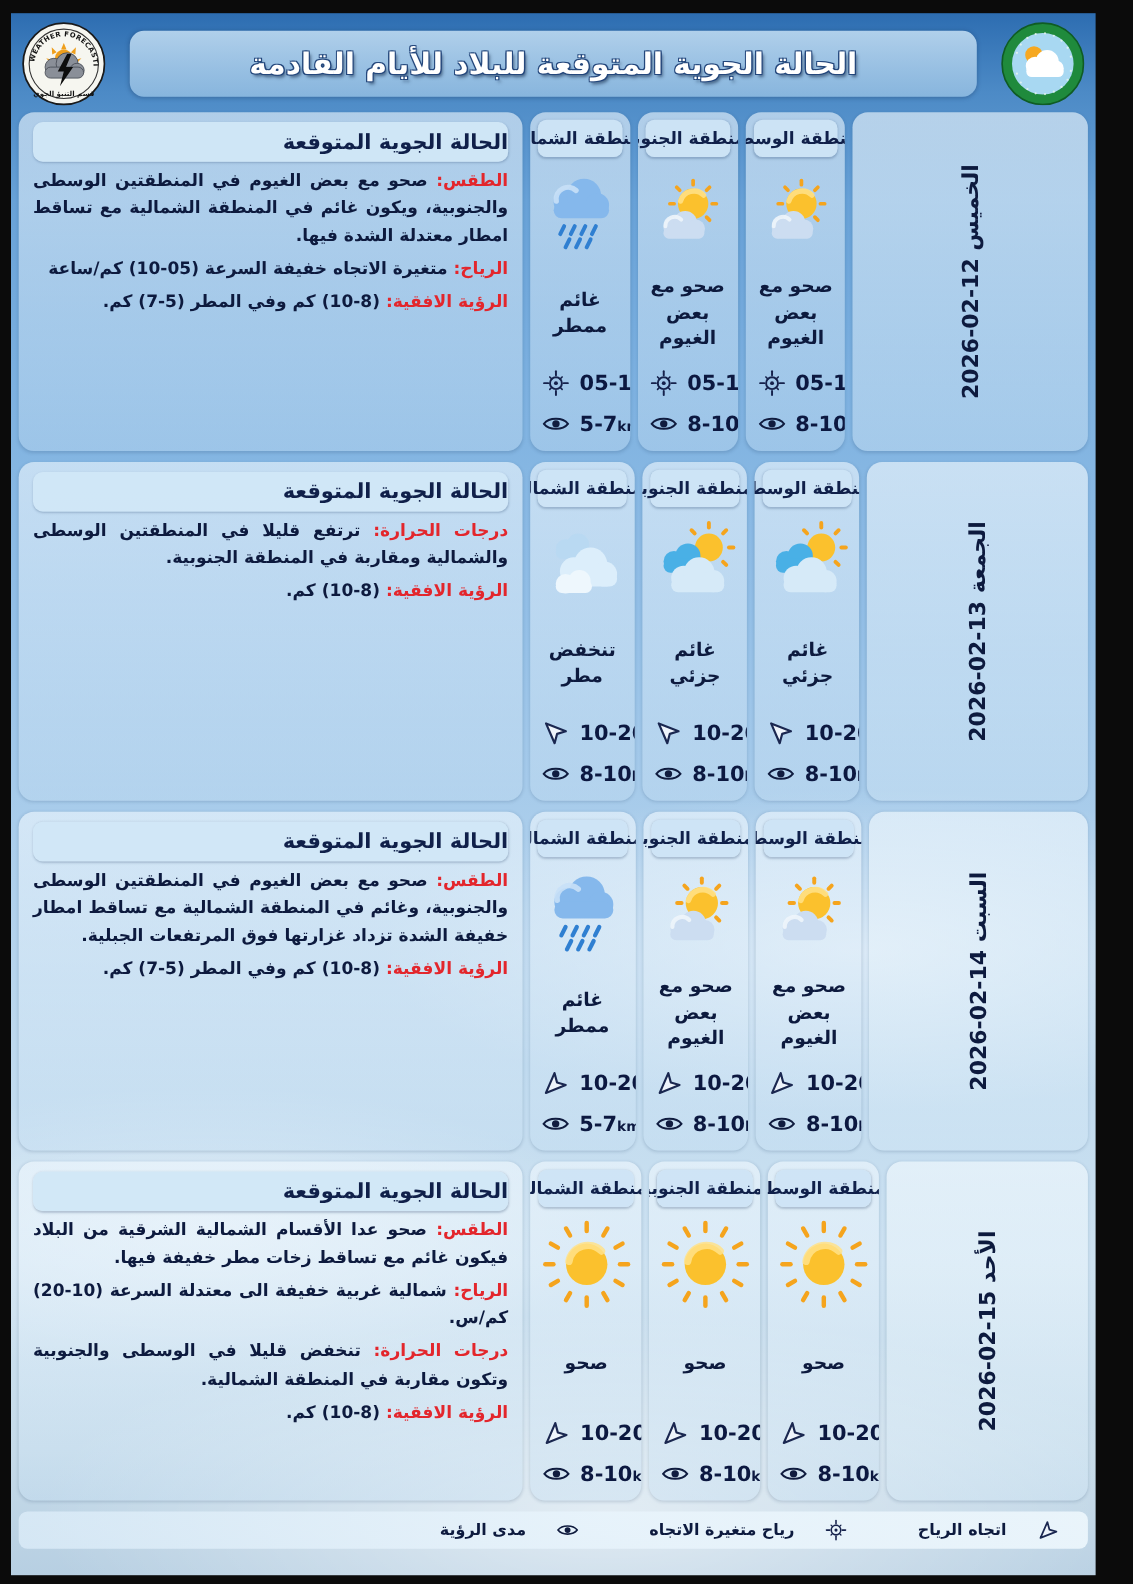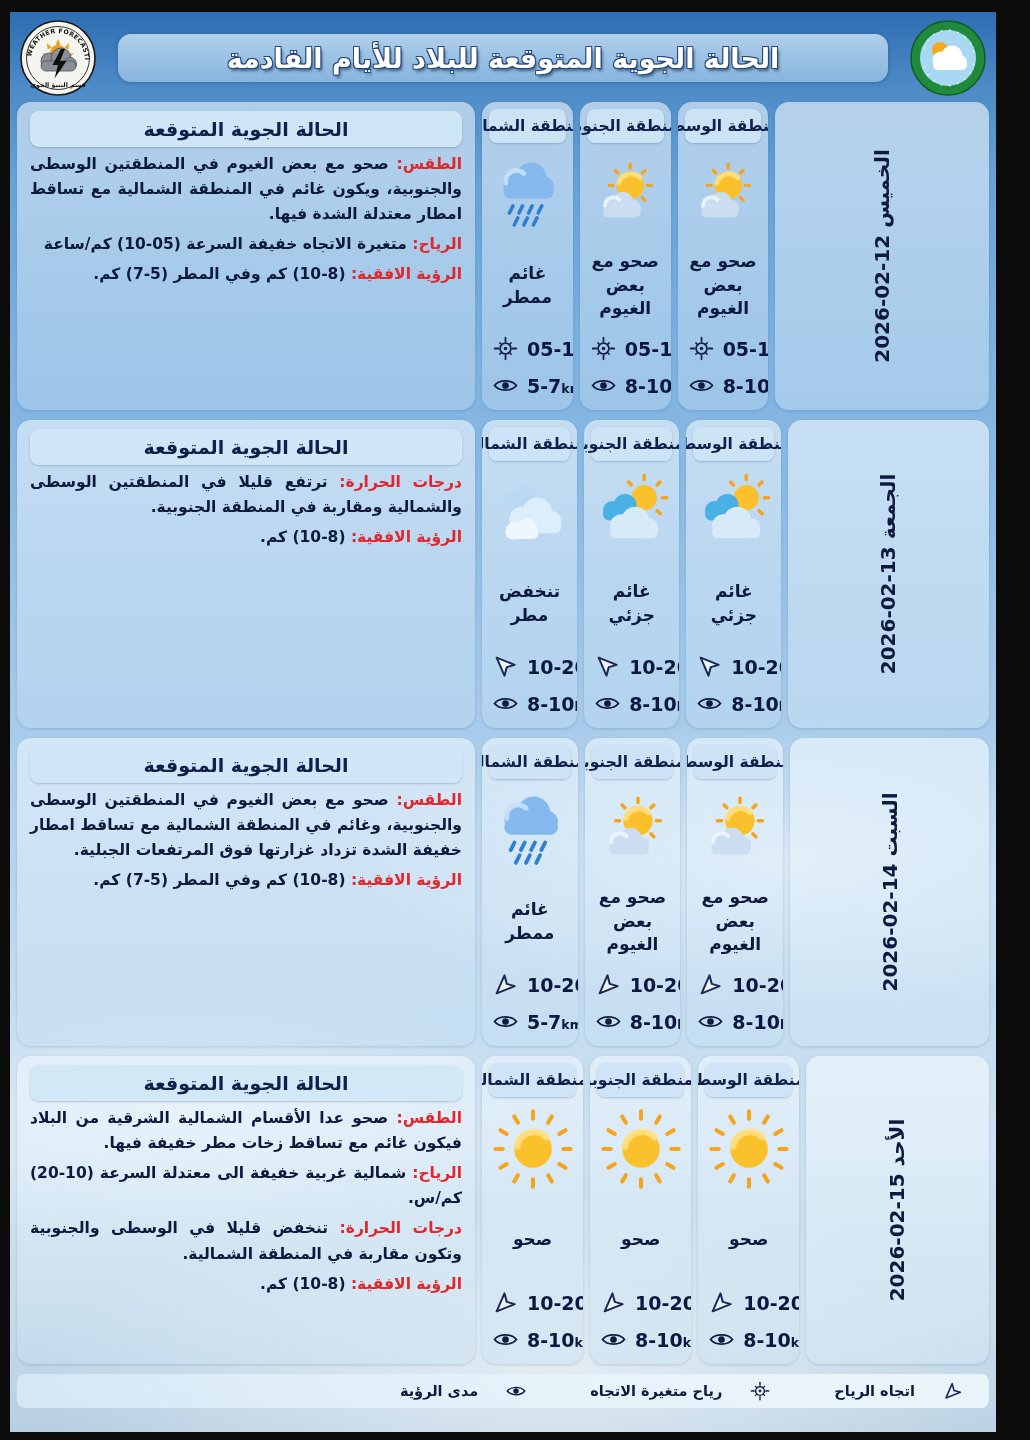--- a/index.html
+++ b/index.html
@@ -9,34 +9,34 @@
     background:
       radial-gradient(ellipse 620px 210px at 78% 60%, rgba(255,255,255,0.50), transparent 70%),
       radial-gradient(ellipse 520px 190px at 18% 78%, rgba(255,255,255,0.45), transparent 70%),
       radial-gradient(ellipse 740px 260px at 55% 96%, rgba(255,255,255,0.55), transparent 70%),
       linear-gradient(180deg,#2d6db1 0%,#4c8ac6 5%,#68a2d7 12%,#7db1e0 24%,#93bfe6 38%,
                       #aacdeb 52%,#bed9ee 66%,#cde2f1 80%,#c6dbe9 92%,#b7cfe2 100%);
   }
   
   .header{height:86px;display:flex;align-items:center;padding:6px 10px 0 10px;box-sizing:border-box;}
   .logo{flex:0 0 76px;height:76px;}
-  .title-pill{flex:1;margin:1px 22px;height:48px;border-radius:13px;
+  .title-pill{flex:1;margin:1px 22px;height:60px;border-radius:13px;
     background:linear-gradient(180deg,rgba(198,224,244,0.85),rgba(160,199,231,0.70));
     box-shadow:0 1px 4px rgba(20,50,90,0.35);
     display:flex;align-items:center;justify-content:center;}
   .title-pill h1{margin:0;font-size:27px;font-weight:bold;color:#fff;letter-spacing:0;
     text-shadow:-1px -1px 0 #24477c,1px -1px 0 #24477c,-1px 1px 0 #24477c,1px 1px 0 #24477c,2px 3px 3px rgba(10,30,60,0.55);}
   
   .rows{padding:4px 7px 0 7px;}
   .row{height:308px;margin-bottom:10px;display:flex;gap:7px;direction:ltr;}
   .panel{background:linear-gradient(180deg,rgba(240,248,254,0.60),rgba(198,223,243,0.38));
     border-radius:14px;box-shadow:0 1px 3px rgba(30,60,100,0.18);}
   .desc{flex:0 0 458px;direction:rtl;padding:9px 13px 6px 13px;box-sizing:border-box;overflow:hidden;}
   .desc-header{height:36px;border-radius:9px;background:rgba(209,231,247,0.95);
-    display:flex;align-items:center;justify-content:center;margin-bottom:2px;
+    display:flex;align-items:center;justify-content:flex-start;margin-bottom:2px;
     box-shadow:0 1px 2px rgba(30,60,100,0.25);}
   .desc-header span{font-size:19px;font-weight:bold;color:#10204a;}
   .desc p{margin:5px 0;font-size:15.5px;font-weight:bold;color:#0d1a3e;line-height:1.62;text-align:justify;}
   .desc p .lbl{color:#e3262c;}
   
   .card{flex:1 1 0;direction:rtl;display:flex;flex-direction:column;
     padding:7px 7px 12px 7px;box-sizing:border-box;overflow:hidden;}
   .card-title{height:34px;border-radius:8px;background:rgba(205,228,246,0.95);
     display:flex;align-items:center;justify-content:center;flex:0 0 auto;
     box-shadow:0 1px 2px rgba(30,60,100,0.25);}

